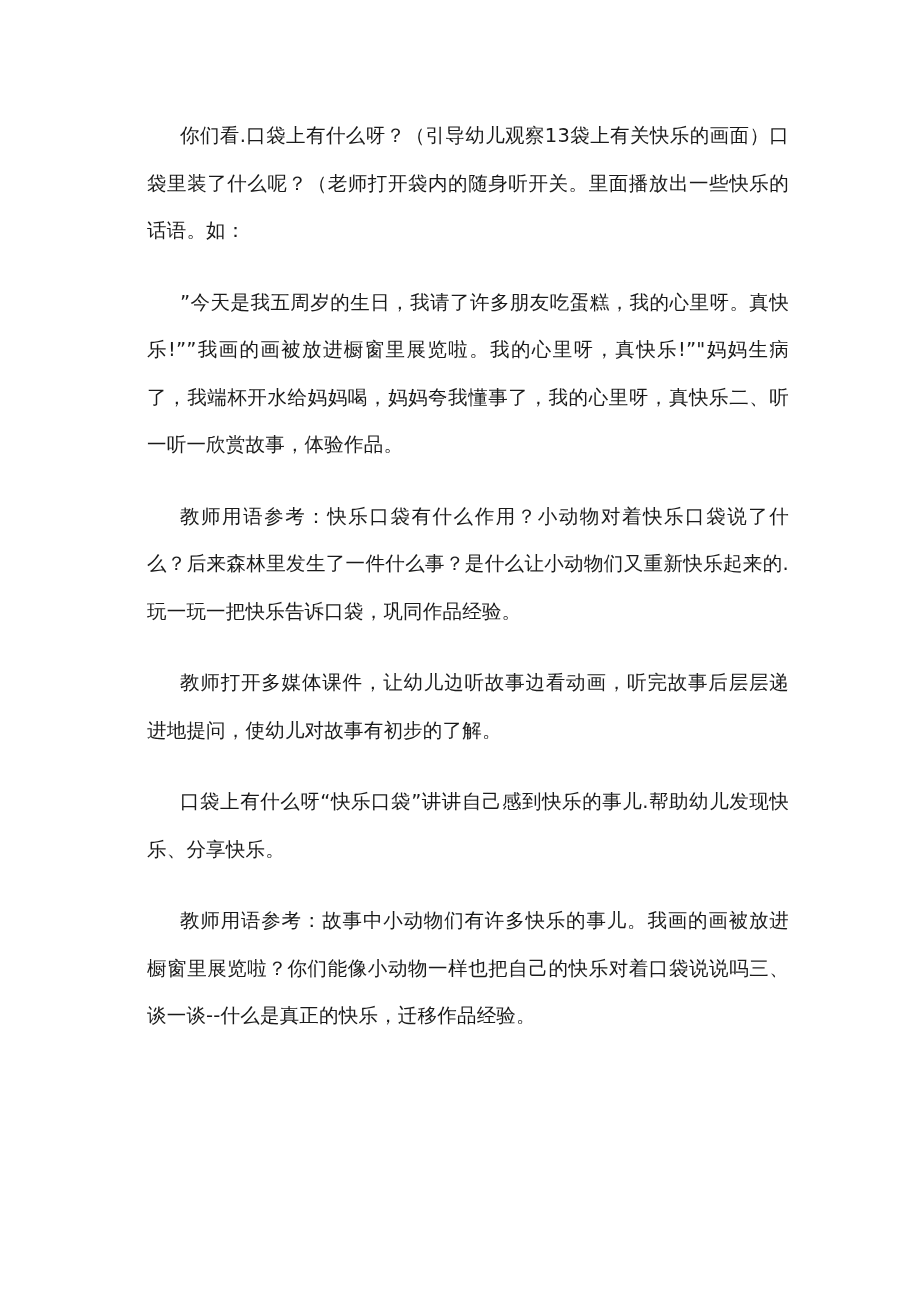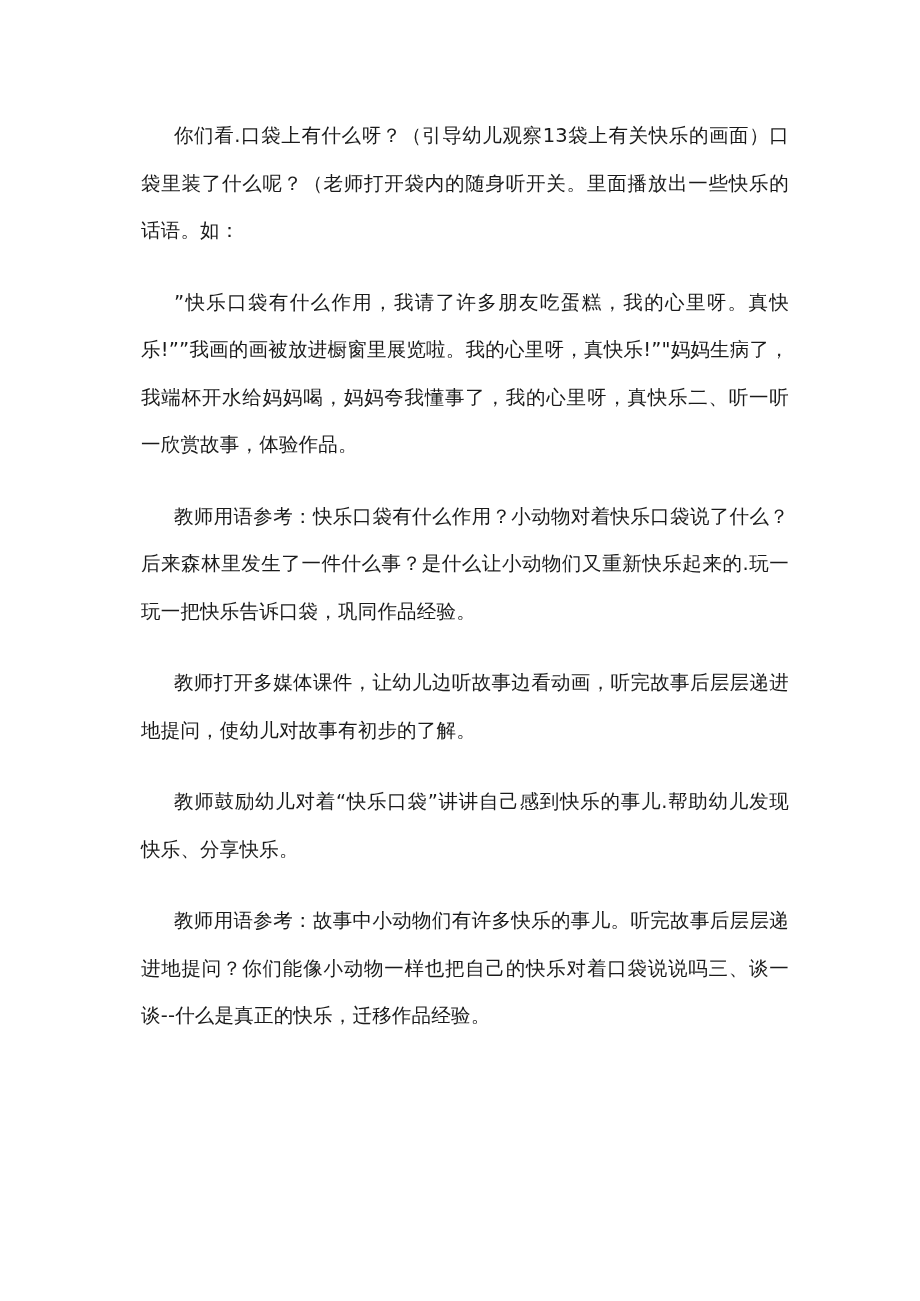--- a/index.html
+++ b/index.html
@@ -9,28 +9,28 @@
     left: 133px;
     top: 112px;
     width: 656px;
     font-family: "DejaVu Sans", "Liberation Sans", sans-serif;
     font-size: 19.5px;
     color: #1a1a1a;
     line-height: 47.5px;
     letter-spacing: 0.2px;
   }
   .para {
-    margin: 0 0 24px 8px;
+    margin: 0 0 24px 14px;
     text-indent: 33px;
     text-align: justify;
   }
 </style>
 </head>
 <body>
 
 <div class="page">
   <p class="para">你们看.口袋上有什么呀？（引导幼儿观察13袋上有关快乐的画面）口袋里装了什么呢？（老师打开袋内的随身听开关。里面播放出一些快乐的话语。如：</p>
-  <p class="para">”快乐口袋有什么作用，我请了许多朋友吃蛋糕，我的心里呀。真快乐!””我画的画被放进橱窗里展览啦。我的心里呀，真快乐!”"妈妈生病了，我端杯开水给妈妈喝，妈妈夸我懂事了，我的心里呀，真快乐二、听一听一欣赏故事，体验作品。</p>
+  <p class="para">”今天是我五周岁的生日，我请了许多朋友吃蛋糕，我的心里呀。真快乐!””我画的画被放进橱窗里展览啦。我的心里呀，真快乐!”"妈妈生病了，我端杯开水给妈妈喝，妈妈夸我懂事了，我的心里呀，真快乐二、听一听一欣赏故事，体验作品。</p>
   <p class="para">教师用语参考：快乐口袋有什么作用？小动物对着快乐口袋说了什么？后来森林里发生了一件什么事？是什么让小动物们又重新快乐起来的.玩一玩一把快乐告诉口袋，巩同作品经验。</p>
   <p class="para">教师打开多媒体课件，让幼儿边听故事边看动画，听完故事后层层递进地提问，使幼儿对故事有初步的了解。</p>
-  <p class="para">教师鼓励幼儿对着“快乐口袋”讲讲自己感到快乐的事儿.帮助幼儿发现快乐、分享快乐。</p>
-  <p class="para">教师用语参考：故事中小动物们有许多快乐的事儿。听完故事后层层递进地提问？你们能像小动物一样也把自己的快乐对着口袋说说吗三、谈一谈--什么是真正的快乐，迁移作品经验。</p>
+  <p class="para">口袋上有什么呀“快乐口袋”讲讲自己感到快乐的事儿.帮助幼儿发现快乐、分享快乐。</p>
+  <p class="para">教师用语参考：故事中小动物们有许多快乐的事儿。我画的画被放进橱窗里展览啦？你们能像小动物一样也把自己的快乐对着口袋说说吗三、谈一谈--什么是真正的快乐，迁移作品经验。</p>
 </div>
 
 </body></html>

